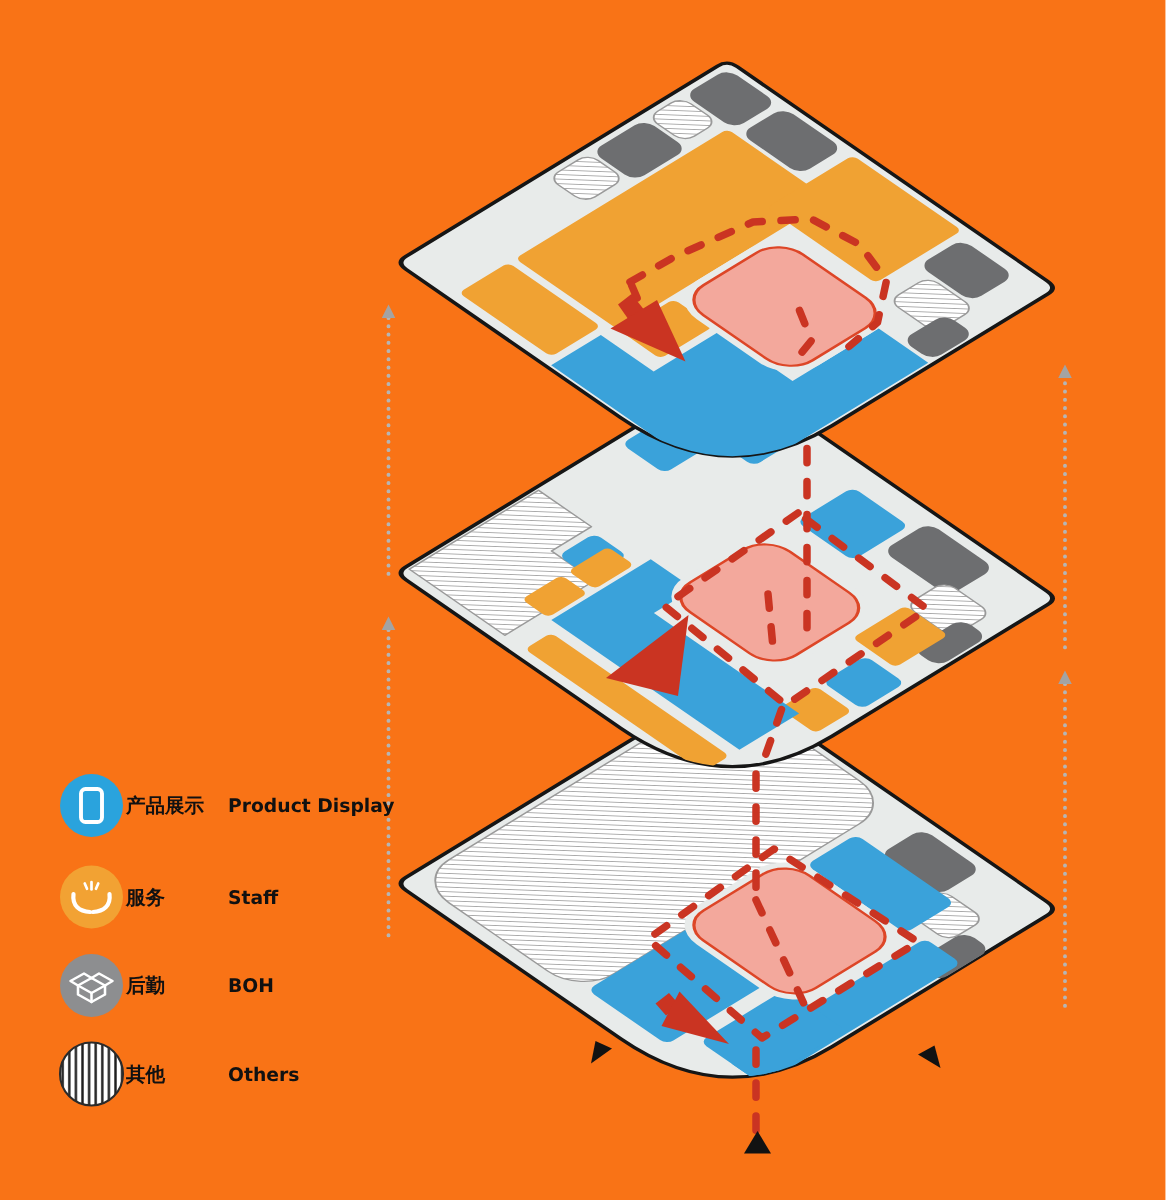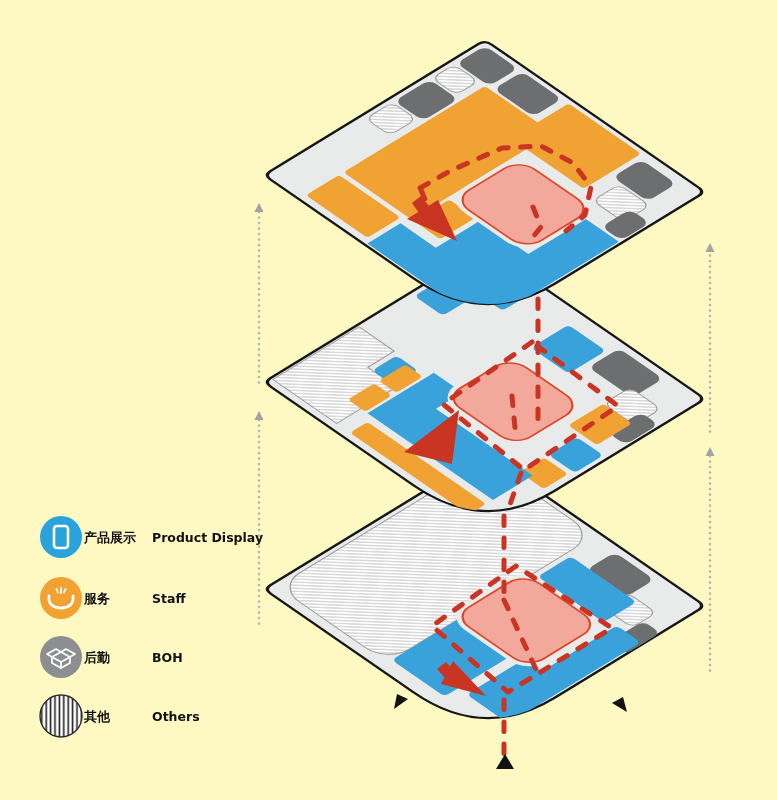--- a/index.html
+++ b/index.html
@@ -1,17 +1,17 @@
 <!DOCTYPE html>
 <html><head>
 <meta charset="utf-8">
 <style>
   html,body{margin:0;padding:0;background:#ffffff;}
   body{font-family:"DejaVu Sans","Liberation Sans",sans-serif;}
-  #stage{position:relative;width:777px;height:800px;background:#fef9c3;overflow:hidden;}
+  #stage{position:relative;width:777px;height:800px;background:#f97316;overflow:hidden;}
   svg{display:block;}
   text{user-select:none;}
 </style>
 </head>
 <body>
 
 <div id="stage">
   <svg id="scene" width="777" height="800" viewBox="0 0 777 800" xmlns="http://www.w3.org/2000/svg">
     <defs>
       <pattern id="hatchPlan" width="6" height="1.5" patternUnits="userSpaceOnUse" patternTransform="rotate(-45)">

